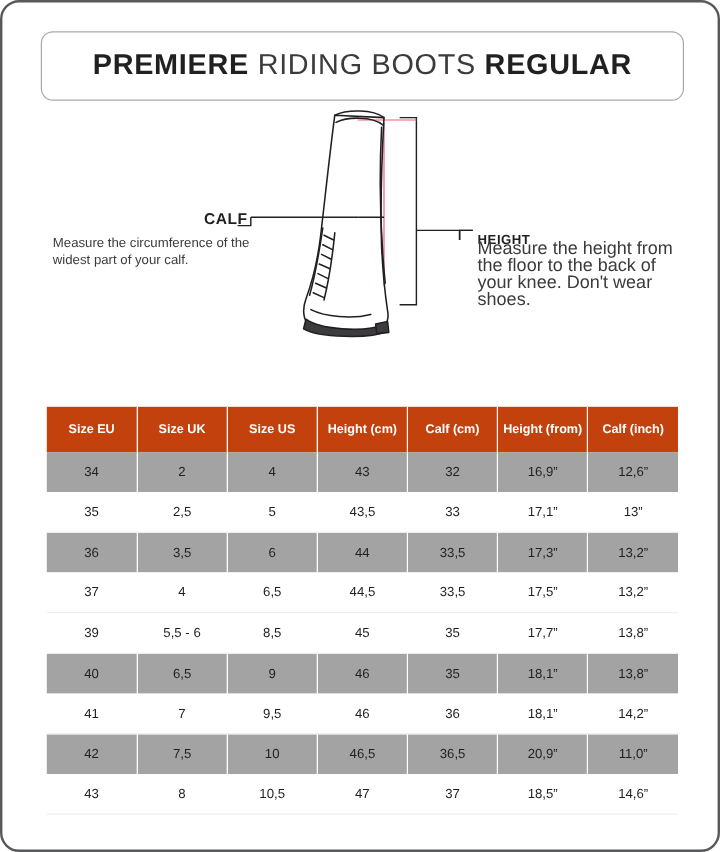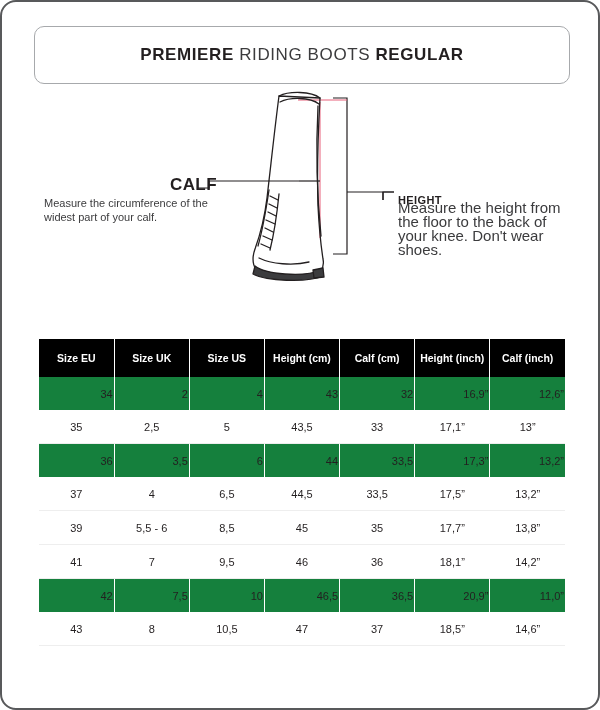--- a/index.html
+++ b/index.html
@@ -31,21 +31,21 @@
     width: 536px;
     height: 58px;
     box-sizing: border-box;
     border: 1px solid #a7a9ac;
     border-radius: 10px;
     display: flex;
     align-items: center;
     justify-content: center;
   }
   .title {
-    font-size: 17px;
+    font-size: 24px;
     letter-spacing: 0.6px;
     white-space: nowrap;
     text-align: right;
   }
   .title .bold { font-weight: bold; }
   .title .light { font-weight: normal; color: #3b3b3d; }
   
   .illus {
     position: absolute;
     left: 0;
@@ -60,21 +60,21 @@
   }
   .lines-svg {
     position: absolute;
     left: 0;
     top: 0;
   }
   .calf-label {
     position: absolute;
     left: 168px;
     top: 89px;
-    font-size: 17px;
+    font-size: 13px;
     font-weight: bold;
     letter-spacing: 0.4px;
   }
   .calf-text {
     position: absolute;
     left: 42px;
     top: 110px;
     width: 165px;
     font-size: 11px;
     line-height: 14px;
@@ -103,42 +103,42 @@
     left: 37px;
     top: 337px;
     width: 526px;
   }
   table.size-table {
     border-collapse: collapse;
     width: 526px;
     table-layout: fixed;
   }
   table.size-table th {
-    background: #000000;
+    background: #c2410c;
     color: #ffffff;
     font-size: 10.5px;
     font-weight: bold;
     height: 38px;
     text-align: center;
     vertical-align: middle;
     border-right: 1px solid #ffffff;
     line-height: 12px;
     padding: 0 2px;
   }
   table.size-table th:last-child { border-right: none; }
   table.size-table td {
     font-size: 11px;
     text-align: center;
     height: 31px;
     vertical-align: middle;
     border-right: 1px solid #ffffff;
     color: #231f20;
   }
   table.size-table td:last-child { border-right: none; }
-  tbody tr.odd td { background: #15803d; text-align: right; }
+  tbody tr.odd td { background: #a3a3a3; }
   tbody tr.even td { background: #ffffff; }
   tbody tr.even td { border-bottom: 1px solid #eeeeee; }
 </style>
 </head>
 <body>
 
 <div class="page">
 
   <div class="title-box">
     <div class="title">
@@ -203,21 +203,21 @@
 
   <div class="table-wrap">
     <table class="size-table">
       <thead>
         <tr>
           <th>Size EU</th>
           <th>Size UK</th>
           <th>Size US</th>
           <th>Height (cm)</th>
           <th>Calf (cm)</th>
-          <th>Height (inch)</th>
+          <th>Height (from)</th>
           <th>Calf (inch)</th>
         </tr>
       </thead>
       <tbody>
           <tr class="odd">
             <td>34</td>
             <td>2</td>
             <td>4</td>
             <td>43</td>
             <td>32</td>
@@ -253,20 +253,29 @@
           </tr>
           <tr class="even">
             <td>39</td>
             <td>5,5 - 6</td>
             <td>8,5</td>
             <td>45</td>
             <td>35</td>
             <td>17,7”</td>
             <td>13,8”</td>
           </tr>
+          <tr class="odd">
+            <td>40</td>
+            <td>6,5</td>
+            <td>9</td>
+            <td>46</td>
+            <td>35</td>
+            <td>18,1”</td>
+            <td>13,8”</td>
+          </tr>
           <tr class="even">
             <td>41</td>
             <td>7</td>
             <td>9,5</td>
             <td>46</td>
             <td>36</td>
             <td>18,1”</td>
             <td>14,2”</td>
           </tr>
           <tr class="odd">

